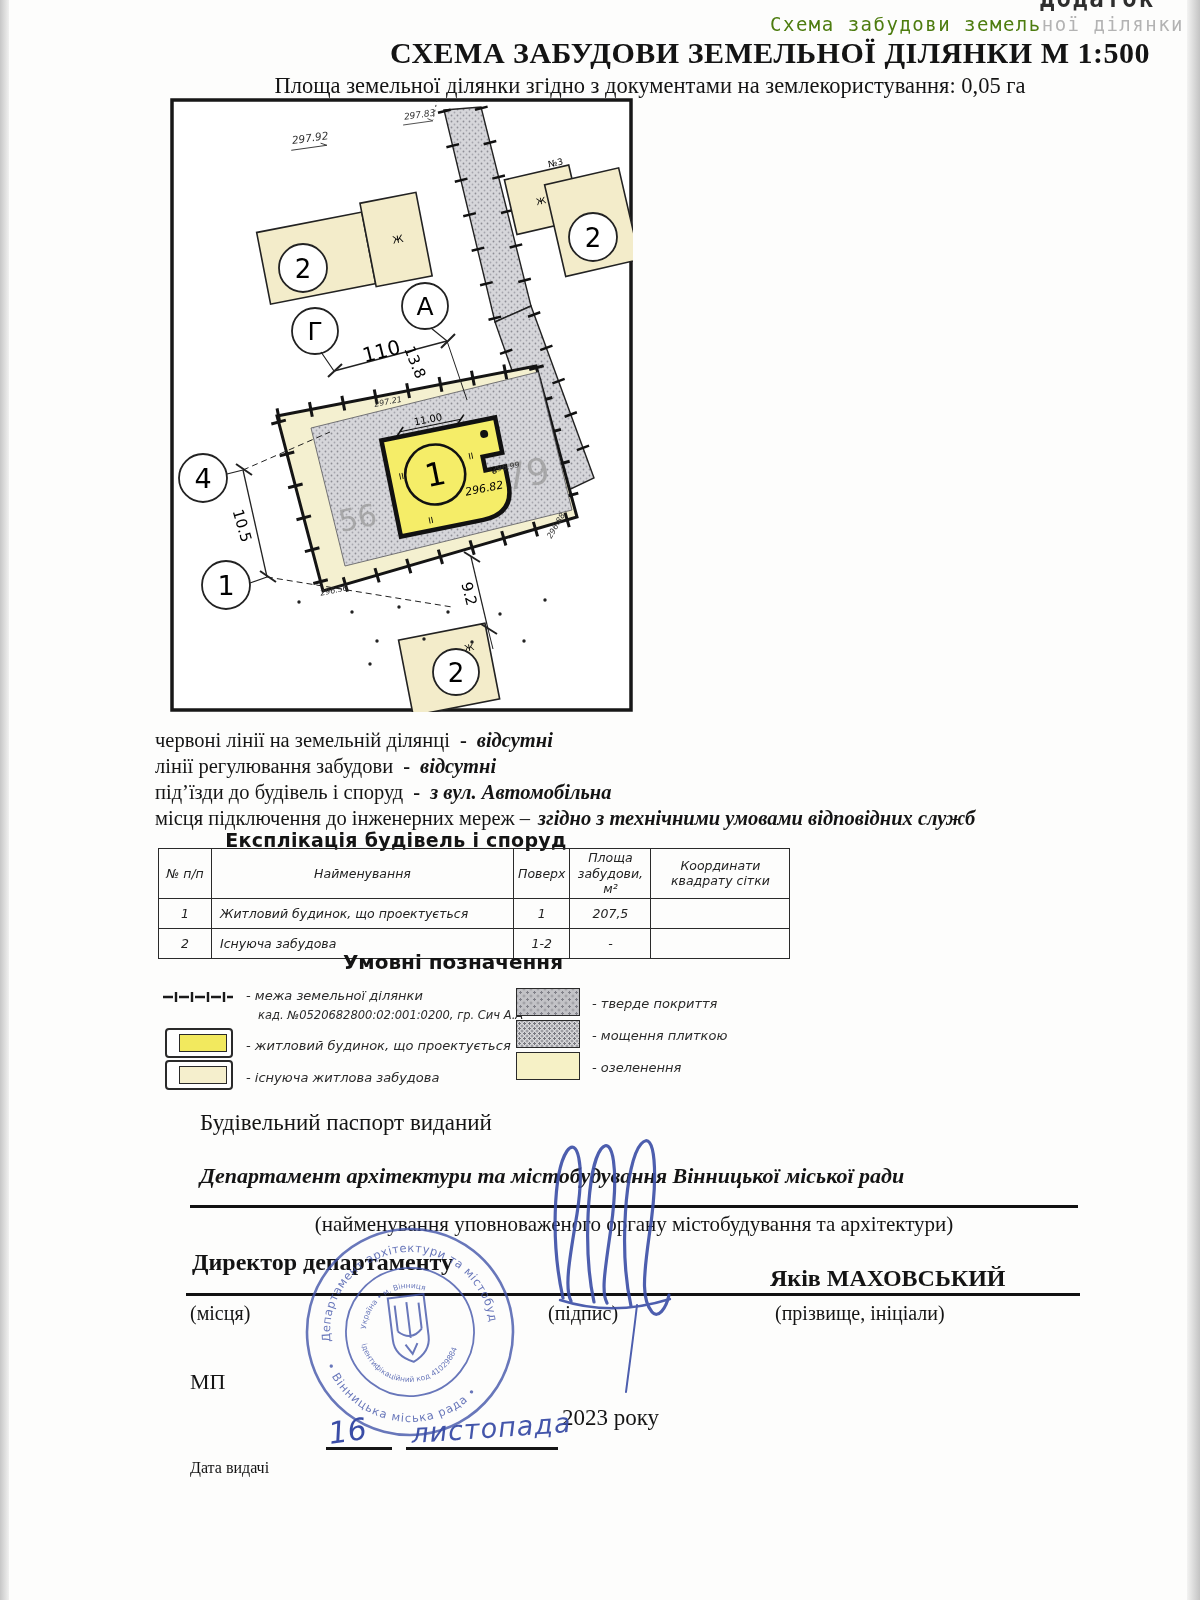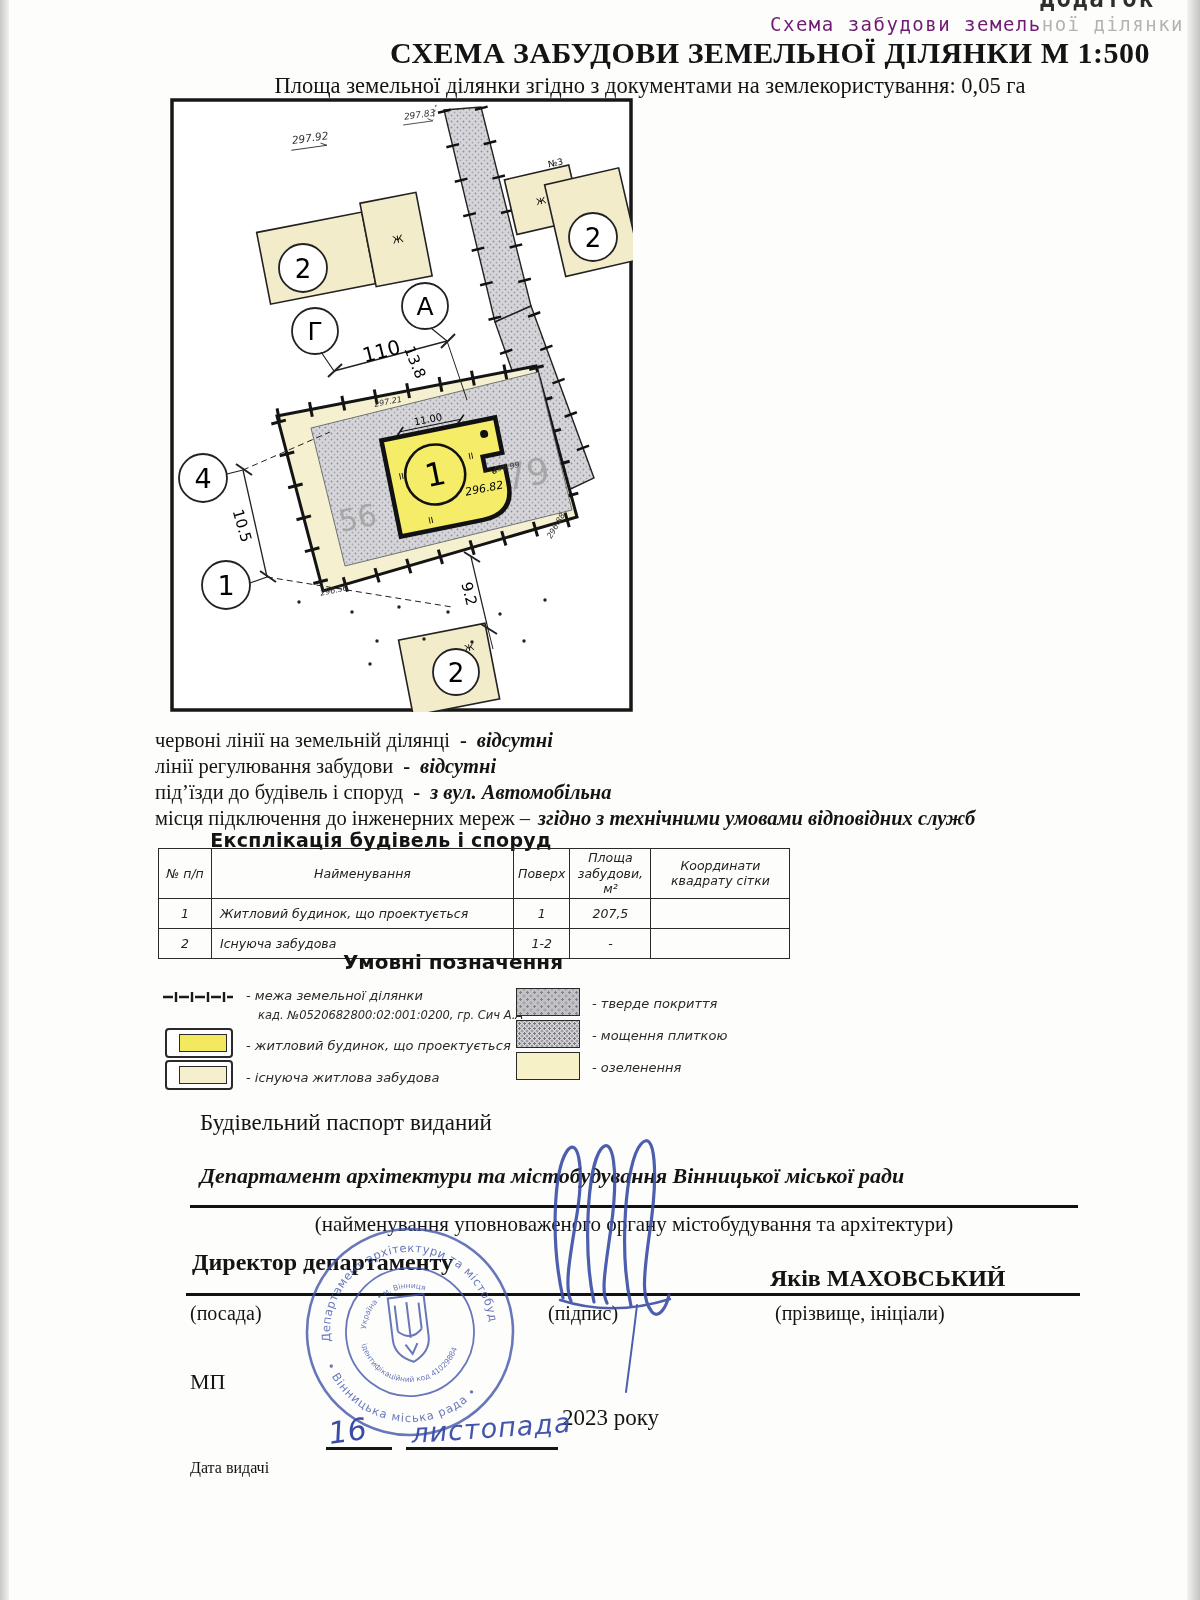--- a/index.html
+++ b/index.html
@@ -5,29 +5,29 @@
   html,body{margin:0;padding:0;background:#e9e9e9;}
   .page{position:relative;width:1200px;height:1600px;margin:0 auto;background:#fdfdfc;
         overflow:hidden;font-family:"Liberation Serif",serif;color:#141414;}
   .abs{position:absolute;}
   .edge-l{left:0;top:0;width:9px;height:1600px;background:linear-gradient(to right,#c7c7c7,#f1f1f0);}
   .edge-r{right:0;top:0;width:13px;height:1600px;background:linear-gradient(to left,#c3c3c3,#f3f3f2);}
   .corner-note{left:1040px;top:-15px;font-family:"DejaVu Sans Mono",monospace;font-weight:bold;
                font-size:24px;letter-spacing:2px;color:#2e2e2e;}
   .corner-line{left:770px;top:13px;font-family:"DejaVu Sans Mono",monospace;font-size:19px;
                letter-spacing:1.5px;}
-  .corner-line .dark{color:#701a75;} .corner-line .light{color:#b3b3b3;}
+  .corner-line .dark{color:#4d7c0f;} .corner-line .light{color:#b3b3b3;}
   .doc-title{left:50px;top:36px;width:1100px;text-align:right;font-size:30px;font-weight:bold;letter-spacing:.5px;}
   .doc-subtitle{left:100px;top:73px;width:1100px;text-align:center;font-size:22.5px;}
   .plan-wrap{left:170px;top:98px;width:463px;height:614px;}
   svg text{font-family:"DejaVu Sans",sans-serif;}
   .note{left:155px;font-size:20.5px;white-space:nowrap;}
   .note .sep{font-weight:bold;padding:0 10px;}
   .note .val{font-weight:bold;font-style:italic;}
-  .expl-title{left:146px;top:829px;width:470px;text-align:center;font-family:"DejaVu Sans",sans-serif;
+  .expl-title{left:161px;top:829px;width:470px;text-align:center;font-family:"DejaVu Sans",sans-serif;
               font-weight:bold;font-size:19px;letter-spacing:.3px;}
   table.expl{position:absolute;left:158px;top:848px;border-collapse:collapse;font-family:"DejaVu Sans",sans-serif;
              font-size:12.5px;font-style:italic;color:#222;}
   table.expl td,table.expl th{border:1.6px solid #2a2a2a;text-align:center;font-weight:normal;padding:1px 4px;line-height:1.25;}
   table.expl th{height:44px;}
   table.expl td{height:27px;}
   table.expl td.nm{text-align:left;padding-left:8px;}
   .legend-title{left:158px;top:950px;width:590px;text-align:center;font-family:"DejaVu Sans",sans-serif;
                 font-weight:bold;font-size:20px;}
   .leg-text{font-family:"DejaVu Sans",sans-serif;font-size:13px;font-style:italic;color:#2a2a2a;white-space:nowrap;}
@@ -253,21 +253,21 @@
   <div class="abs sym-flat green" style="left:516px;top:1052px"></div>
   <div class="abs leg-text" style="left:592px;top:1060px">- озеленення</div>
 
   <div class="abs p-issued">Будівельний паспорт виданий</div>
   <div class="abs p-dept">Департамент архітектури та містобудування  Вінницької міської ради</div>
   <div class="abs rule" style="left:190px;top:1205px;width:888px"></div>
   <div class="abs p-orgcap">(найменування уповноваженого органу містобудування та архітектури)</div>
   <div class="abs p-dir">Директор департаменту</div>
   <div class="abs p-name">Яків МАХОВСЬКИЙ</div>
   <div class="abs rule" style="left:186px;top:1293px;width:894px"></div>
-  <div class="abs p-cap" style="left:190px">(посада)</div>
+  <div class="abs p-cap" style="left:190px">(місця)</div>
   <div class="abs p-cap" style="left:548px">(підпис)</div>
   <div class="abs p-cap" style="left:775px">(прізвище, ініціали)</div>
   <div class="abs p-mp">МП</div>
   <div class="abs p-date">Дата видачі</div>
   <div class="abs uline" style="left:326px;width:66px"></div>
   <div class="abs uline" style="left:406px;width:152px"></div>
   <div class="abs p-year">2023 року</div>
 
   <svg class="abs ink" width="1200" height="1600" viewBox="0 0 1200 1600">
     <defs>

